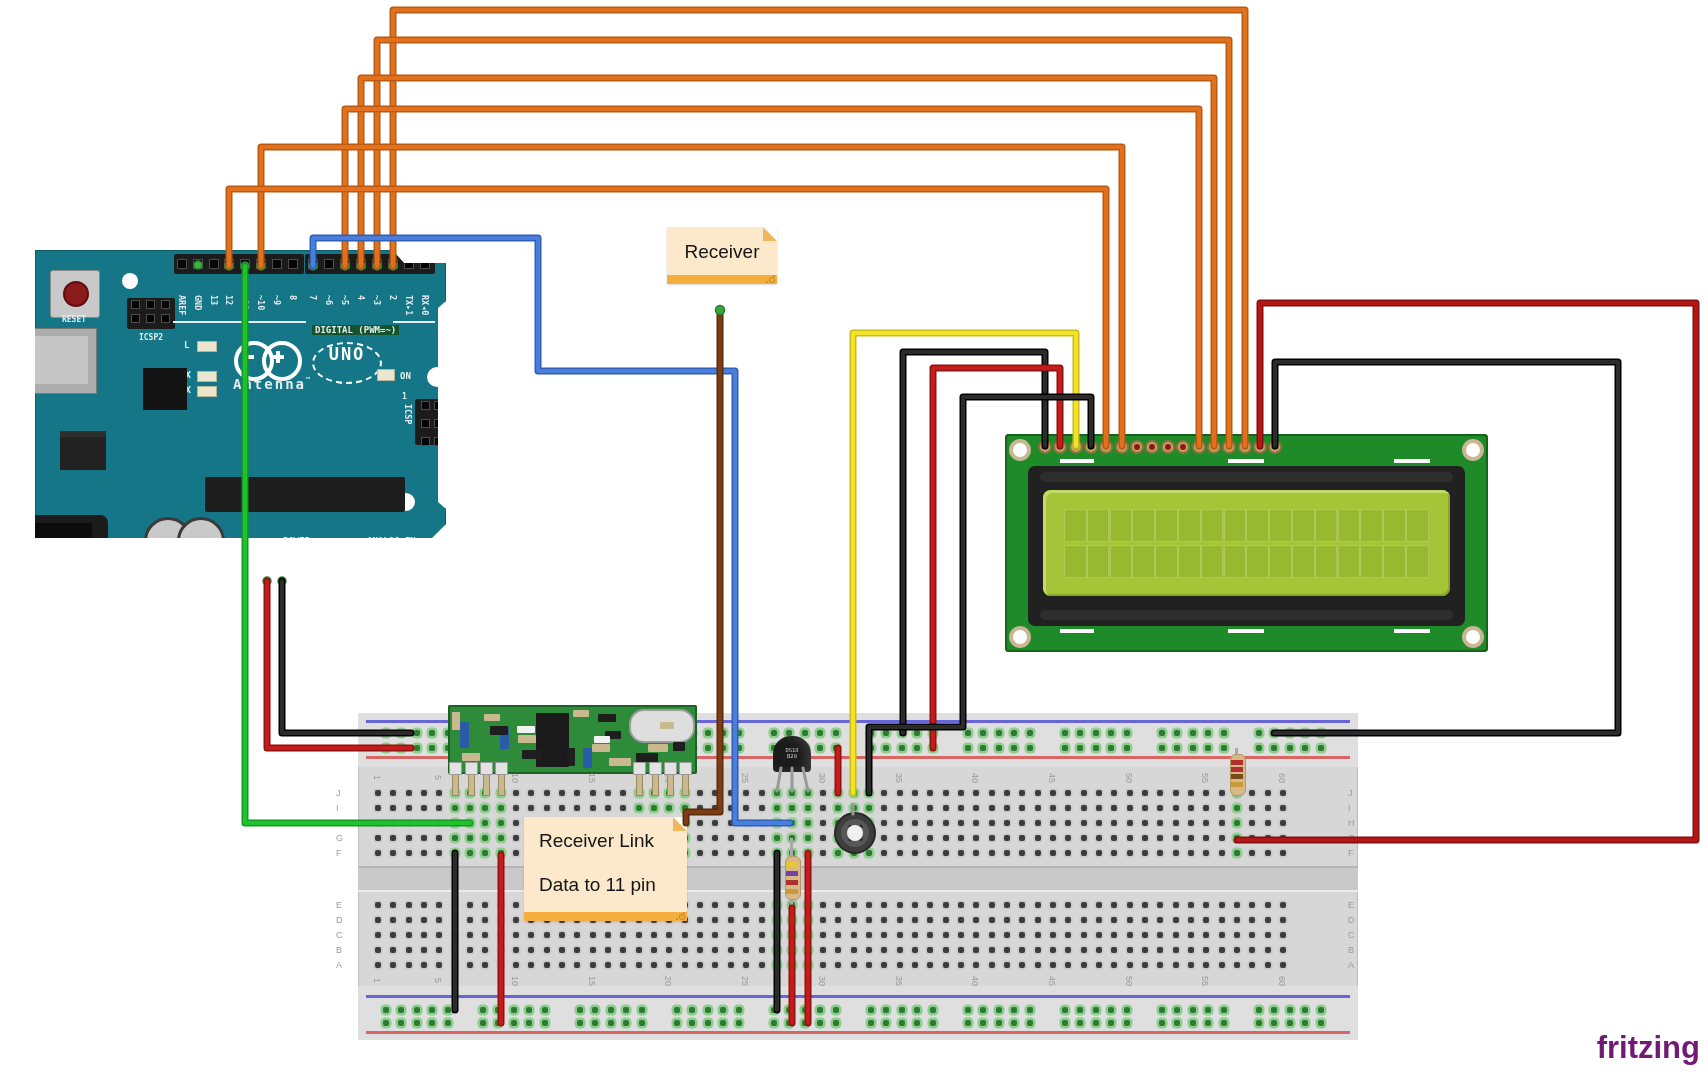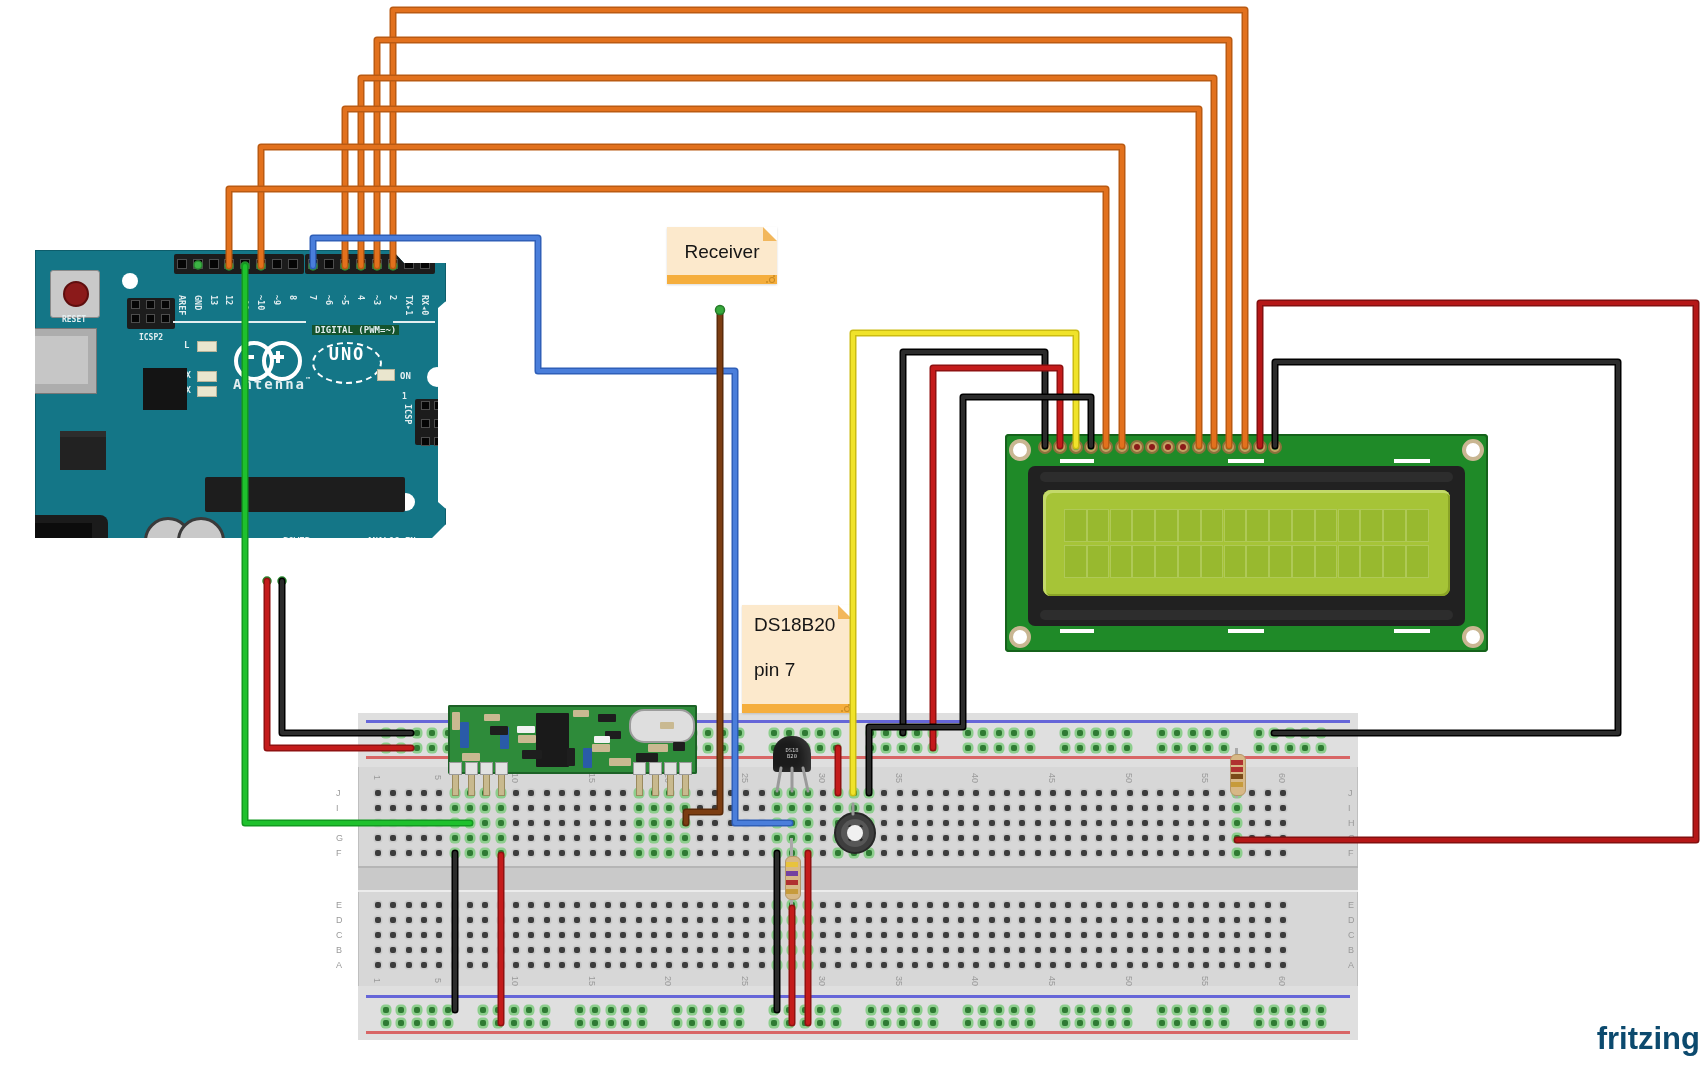--- a/index.html
+++ b/index.html
@@ -63,22 +63,22 @@
   .band{position:absolute;left:0;width:12px;height:5px;}
   
   .note{position:absolute;background:#FCE9CC;box-shadow:0 1px 2px rgba(0,0,0,.15);z-index:8;}
   .note .bar{position:absolute;left:0;bottom:0;width:100%;height:9px;background:#F5AE3D;}
   .note .fold{position:absolute;right:0;top:0;width:0;height:0;
               border-top:14px solid #fff;border-left:14px solid #F2B75C;}
   .note .grip{position:absolute;right:3px;bottom:2px;width:4px;height:4px;
               box-shadow:0 0 0 1px #c88a20, -5px 2px 0 -1px #c88a20, 2px -4px 0 -1px #c88a20;border-radius:50%;}
   .note .line{position:absolute;font:19px "Liberation Sans",sans-serif;color:#151515;white-space:nowrap;}
   #wiresvg{left:0;top:0;z-index:10;pointer-events:none;}
-  #watermark{right:8px;bottom:23px;font:bold 31px "Liberation Sans",sans-serif;
-             color:#0c4a6e;letter-spacing:0px;z-index:2;margin-top:47px;}
+  #watermark{right:8px;bottom:14px;font:bold 31px "Liberation Sans",sans-serif;
+             color:#701a75;letter-spacing:0px;z-index:2;margin-top:47px;}
 </style>
 </head>
 <body>
 
 <div id="stage">
 
   <div id="breadboard" class="abs">
     <div class="abs railstrip" style="top:0;"></div>
     <div class="abs railstrip" style="top:273px;"></div>
     <div class="abs railline" style="top:7px;background:#6666D8;"></div>
@@ -1294,20 +1294,20 @@
     <div class="rxpin" style="left: 666.96px; top: 772px; z-index: 7;"></div>
     <div class="rxpad" style="left: 663.96px; top: 762px; z-index: 7;"></div>
     <div class="rxpin" style="left: 682.3px; top: 772px; z-index: 7;"></div>
     <div class="rxpad" style="left: 679.3px; top: 762px; z-index: 7;"></div>
     <div class="note" style="left: 667px; top: 227px; width: 110px; height: 57px;">
       <div class="bar"></div>
       <div class="fold"></div>
       <div class="grip"></div>
       <div class="line" style="top: 14px; left: 0px; width: 110px; text-align: center;">Receiver</div>
     </div>
-    <div class="note" style="left: 742px; top: 605px; width: 110px; height: 108px;">
+    <div class="note" style="left: 524px; top: 817px; width: 163px; height: 104px;">
       <div class="bar"></div>
       <div class="fold"></div>
       <div class="grip"></div>
-      <div class="line" style="top: 9px; left: 12px;">DS18B20</div>
-      <div class="line" style="top: 54px; left: 12px;">pin 7</div>
+      <div class="line" style="top: 13px; left: 15px;">Receiver Link</div>
+      <div class="line" style="top: 57px; left: 15px;">Data to 11 pin</div>
     </div>
   </div>
 
 </body></html>

